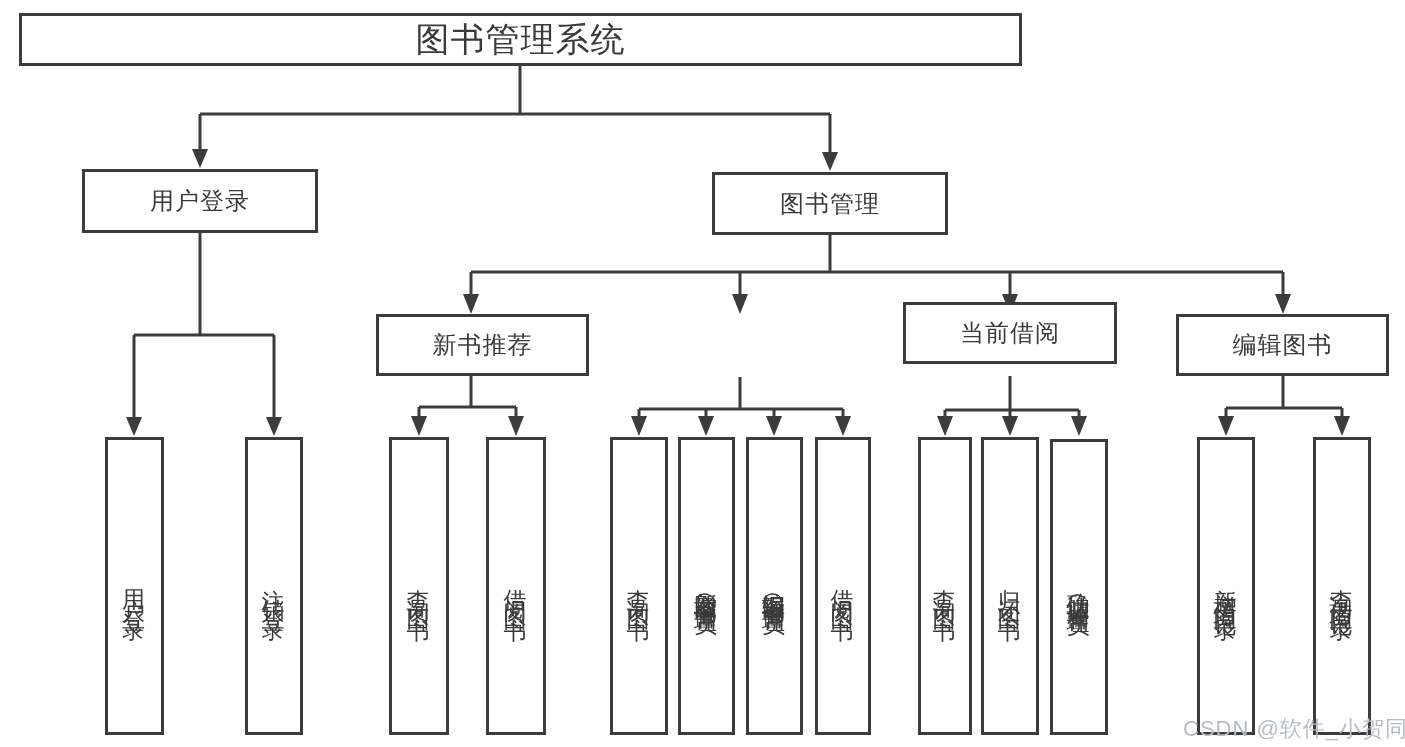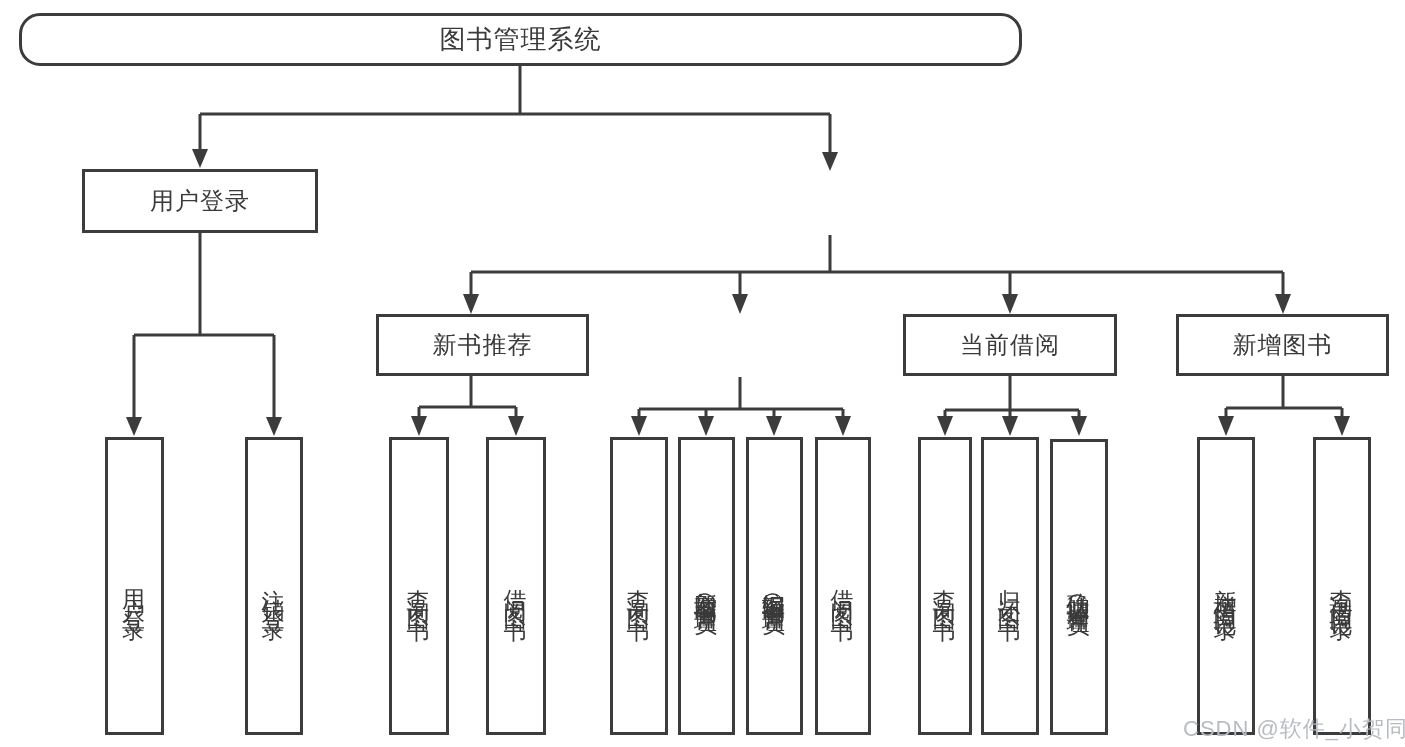--- a/index.html
+++ b/index.html
@@ -42,21 +42,21 @@
     background: var(--box_fill);
     border: 3px solid var(--line);
     color: var(--text);
     display: flex;
     align-items: center;
     justify-content: center;
     text-align: center;
     z-index: 2;
   }
   .hbox { font-size: 24px; letter-spacing: 1px; }
-  .rootbox { font-size: 26px; letter-spacing: 1px; border-radius: 21px; }
+  .rootbox { font-size: 34px; letter-spacing: 1px; }
   .leaf { z-index: 2; }
   .vtext {
     writing-mode: vertical-rl;
     text-orientation: mixed;
     white-space: nowrap;
     color: var(--text);
     font-size: 23px;
   }
   .v4 { letter-spacing: 10px; padding-top: 10px; }
   .v6 { letter-spacing: 6px;  padding-top: 6px; }
@@ -116,24 +116,25 @@
     <g>
       <path d="M1283 376 V408 M1226 408 H1342 M1226 408 V419 M1342 408 V419"></path>
       <polygon points="1218,416 1234,416 1226,436"></polygon>
       <polygon points="1334,416 1350,416 1342,436"></polygon>
     </g>
   </svg>
 
   <div class="box rootbox" style="left:19px; top:13px; width:1003px; height:53px;">图书管理系统</div>
 
   <div class="box hbox" style="left:82px; top:169px; width:236px; height:64px;">用户登录</div>
+  <div class="box hbox" style="left:712px; top:172px; width:236px; height:63px;">图书管理</div>
 
   <div class="box hbox" style="left:365px; top:314px; width:213px; height:62px;margin-left:11px;">新书推荐</div>
-  <div class="box hbox" style="left:903px; top:314px; width:214px; height:62px;">当前借阅</div>
-  <div class="box hbox" style="left:1176px; top:314px; width:213px; height:62px;">新增图书</div>
+  <div class="box hbox" style="left:903px; top:302px; width:214px; height:62px;">当前借阅</div>
+  <div class="box hbox" style="left:1176px; top:314px; width:213px; height:62px;">编辑图书</div>
 
   <div class="box leaf" style="left:105px; top:437px; width:59px; height:298px;">
     <span class="vtext v4">用户登录</span>
   </div>
   <div class="box leaf" style="left:245px; top:437px; width:58px; height:298px;">
     <span class="vtext v4">注销登录</span>
   </div>
 
   <div class="box leaf" style="left:389px; top:437px; width:60px; height:298px;">
     <span class="vtext v4">查询图书</span>

